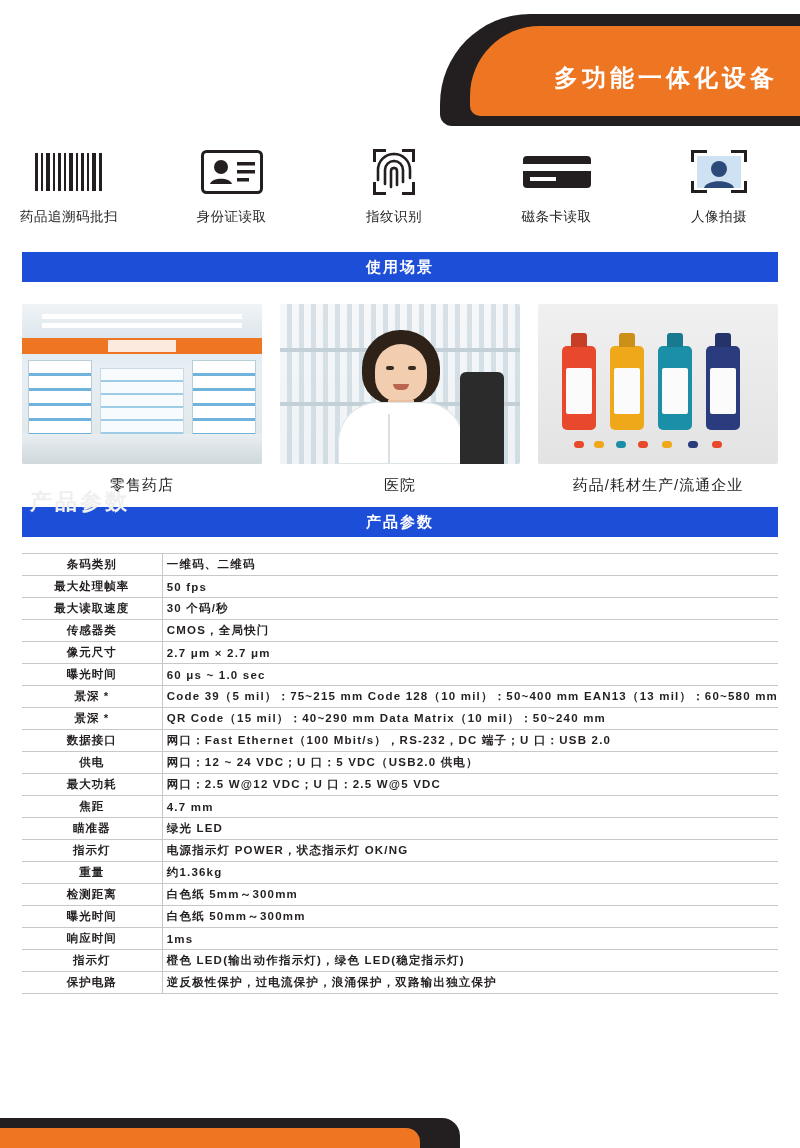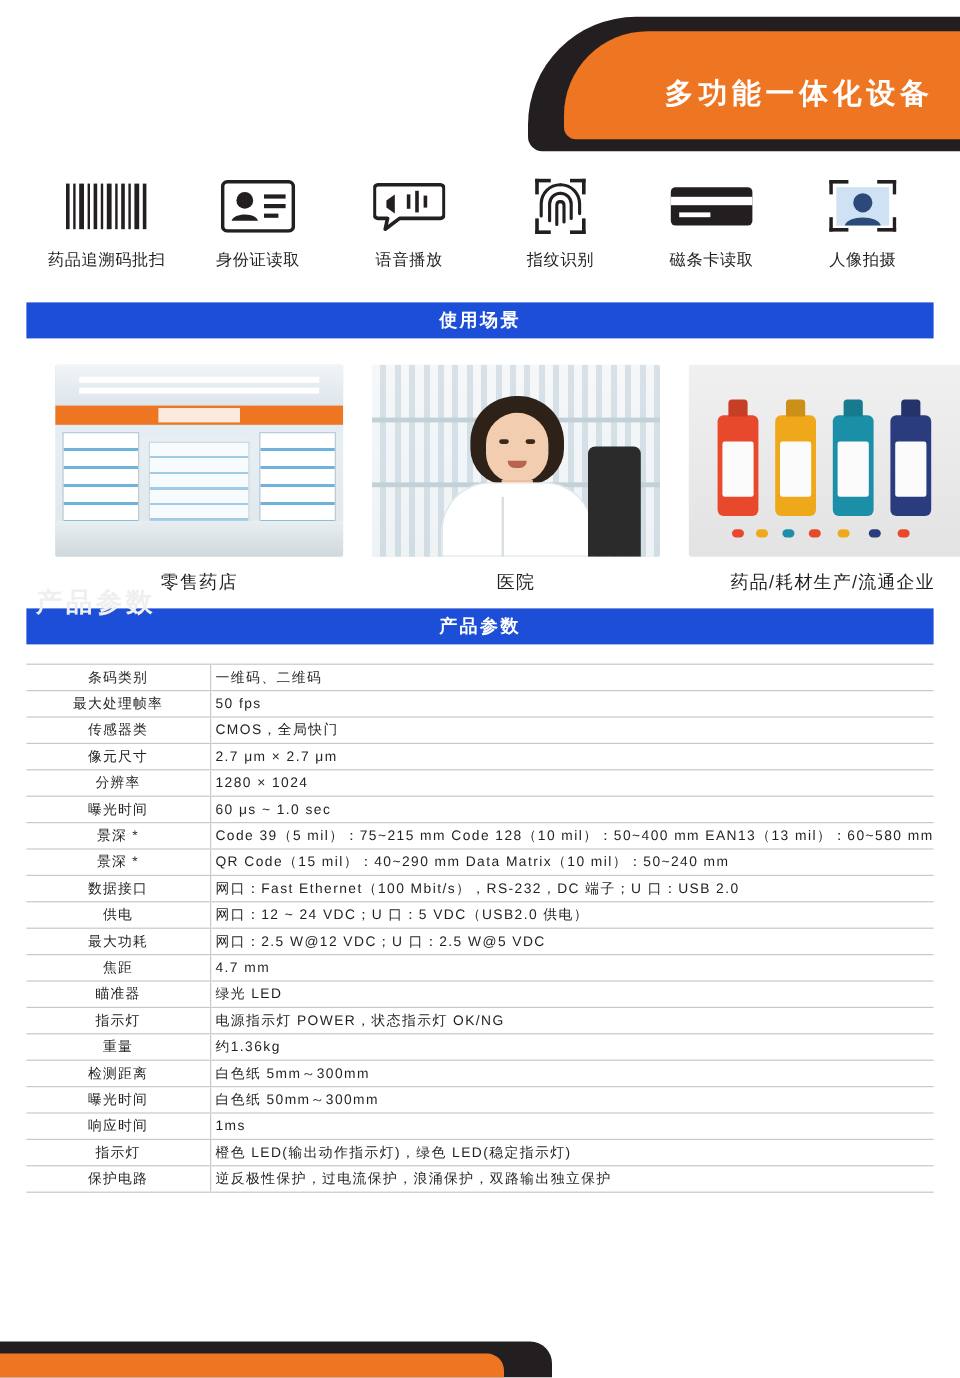--- a/index.html
+++ b/index.html
@@ -42,21 +42,21 @@
     letter-spacing: 4px;
     color: #ffffff;
     font-weight: bold;
     font-family: "Liberation Serif", "DejaVu Serif", serif;
   }
 
   
   .features {
     display: flex;
     justify-content: space-between;
-    padding: 6px 22px 0 30px;
+    padding: 6px 22px 0 10px;
     width: 800px;
   }
   .feature {
     width: 118px;
     text-align: center;
   }
   .feature .ico {
     height: 52px;
     display: flex;
     align-items: center;
@@ -87,21 +87,21 @@
   .bar-scene { margin-top: 26px; }
   .bar-params { margin-top: 12px; }
 
   
   .scenes {
     display: flex;
     justify-content: space-between;
     width: 756px;
     margin: 22px auto 0 auto;
   }
-  .scene { width: 240px; margin-left: 24px; }
+  .scene { width: 240px; }
   .scene-img {
     width: 240px; height: 160px;
     border-radius: 2px;
     position: relative;
     overflow: hidden;
   }
   .scene-cap {
     text-align: center;
     margin-top: 12px;
     font-size: 15px;
@@ -146,20 +146,21 @@
   .bot3 { left:120px; background:#1c8fa8; }
   .bot4 { left:168px; background:#2b3c7e; }
   .ph-bot .pill { position:absolute; bottom:16px; width:10px; height:7px; border-radius:4px; }
 
   
   .params {
     width: 756px;
     margin: 16px auto 0 auto;
     border-collapse: collapse;
     font-size: 11.5px;
+    font-weight: bold;
   }
   .params td {
     border-bottom: 1px solid #c8c8c8;
     padding: 3px 0 3px 0;
     vertical-align: middle;
     height: 19px;
   }
   .params td.k {
     width: 174px;
     text-align: center;
@@ -241,32 +242,20 @@
         <circle cx="20" cy="17" r="7" fill="#231f20"></circle>
         <path d="M9 34c2-7 20-7 22 0z" fill="#231f20"></path>
         <rect x="36" y="12" width="18" height="3.5" fill="#231f20"></rect>
         <rect x="36" y="20" width="18" height="3.5" fill="#231f20"></rect>
         <rect x="36" y="28" width="12" height="3.5" fill="#231f20"></rect>
       </svg>
     </div>
     <div class="lbl">身份证读取</div>
   </div>
 
-  <div class="feature">
-    <div class="ico">
-      <svg width="60" height="44" viewBox="0 0 60 44">
-        <path d="M4 4h52a3 3 0 0 1 3 3v22a3 3 0 0 1-3 3H22l-12 9 2-9H4a3 3 0 0 1-3-3V7a3 3 0 0 1 3-3z" fill="none" stroke="#231f20" stroke-width="3" stroke-linejoin="round"></path>
-        <path d="M18 12l-7 5v6l7 5z" fill="#231f20"></path>
-        <rect x="28" y="12" width="3" height="12" fill="#231f20"></rect>
-        <rect x="35" y="9" width="3" height="18" fill="#231f20"></rect>
-        <rect x="42" y="13" width="3" height="10" fill="#231f20"></rect>
-      </svg>
-    </div>
-    <div class="lbl">语音播放</div>
-  </div>
 
   <div class="feature">
     <div class="ico">
       <svg width="44" height="48" viewBox="0 0 44 48">
         <g fill="none" stroke="#231f20" stroke-width="2.6" stroke-linecap="round">
           <path d="M22 6c-9 0-16 7-16 16v10"></path>
           <path d="M22 6c9 0 16 7 16 16v8"></path>
           <path d="M22 13c-5 0-9 4-9 9v14"></path>
           <path d="M22 13c5 0 9 4 9 9v12"></path>
           <path d="M22 20c-2 0-3 1-3 3v16"></path>
@@ -387,30 +376,30 @@
   <tbody>
     <tr>
         <td class="k">条码类别</td>
         <td class="v">一维码、二维码</td>
       </tr>
     <tr>
         <td class="k">最大处理帧率</td>
         <td class="v">50 fps</td>
       </tr>
     <tr>
+        <td class="k">最大读取速度</td>
+        <td class="v">30 个码/秒</td>
+      </tr>
+    <tr>
         <td class="k">传感器类</td>
         <td class="v">CMOS，全局快门</td>
       </tr>
     <tr>
         <td class="k">像元尺寸</td>
         <td class="v">2.7 μm × 2.7 μm</td>
-      </tr>
-    <tr>
-        <td class="k">分辨率</td>
-        <td class="v">1280 × 1024</td>
       </tr>
     <tr>
         <td class="k">曝光时间</td>
         <td class="v">60 μs ~ 1.0 sec</td>
       </tr>
     <tr>
         <td class="k">景深 *</td>
         <td class="v">Code 39（5 mil）：75~215 mm     Code 128（10 mil）：50~400 mm   EAN13（13 mil）：60~580 mm</td>
       </tr>
     <tr>

